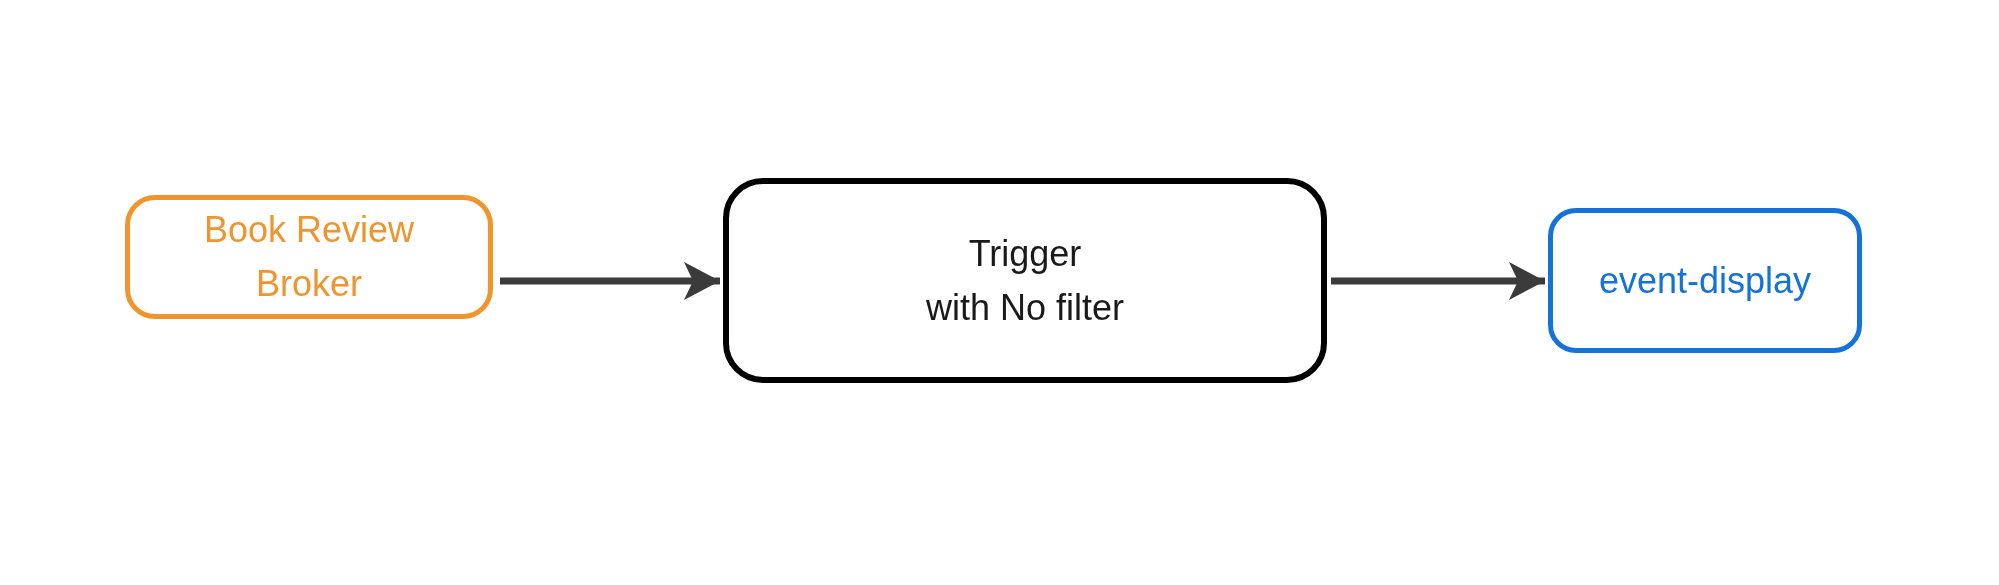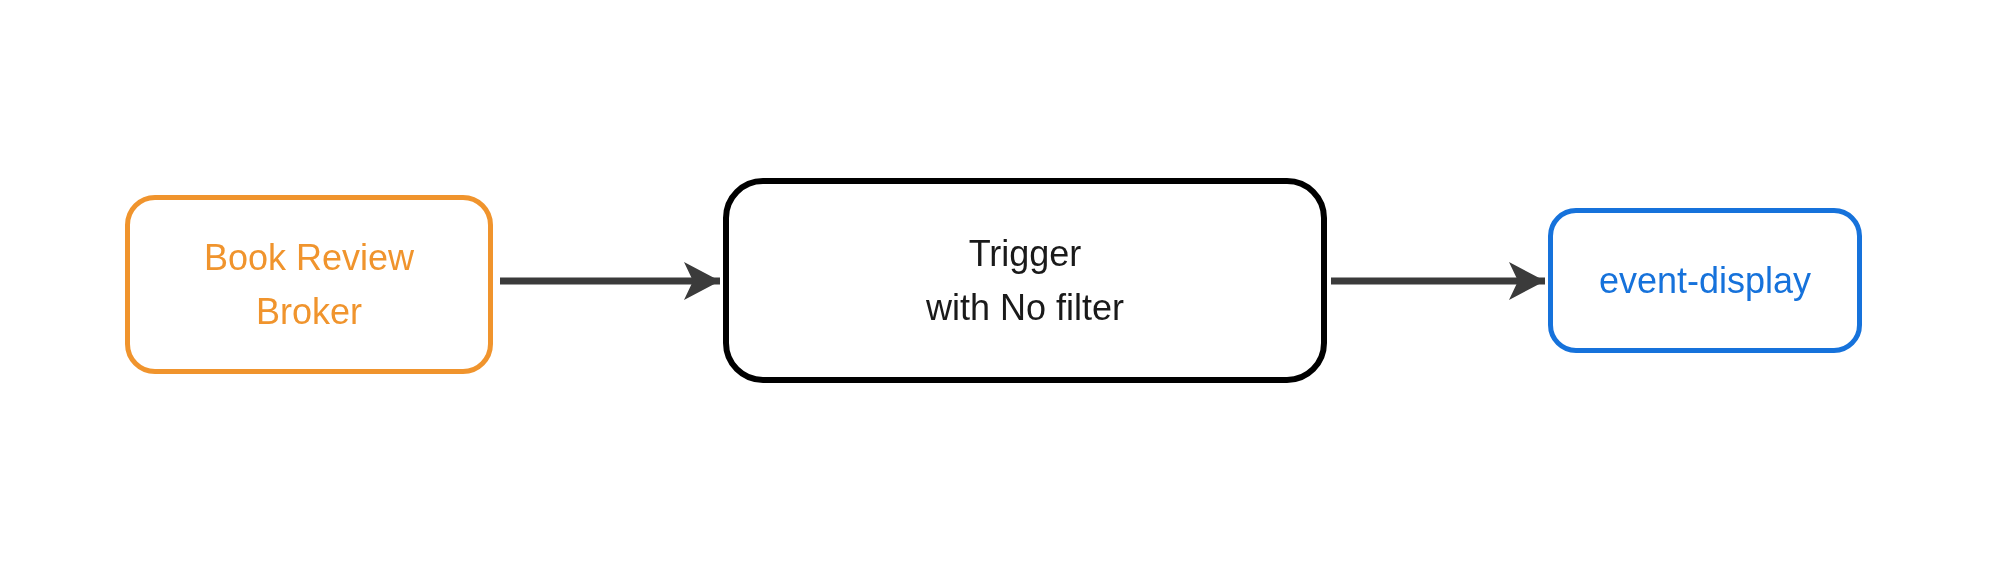--- a/index.html
+++ b/index.html
@@ -36,21 +36,21 @@
     display: block;
     white-space: pre-line;
     font-size: 36px;
     line-height: 54px;
     text-align: center;
   }
   .node-broker {
     left: 125px;
     top: 195px;
     width: 368px;
-    height: 179px;
+    height: 124px;
     border: 5px solid #F0942D;
     border-radius: 30px;
     color: #F0942D;
   }
   .node-trigger {
     left: 723px;
     top: 178px;
     width: 604px;
     height: 205px;
     border: 6px solid #000000;

